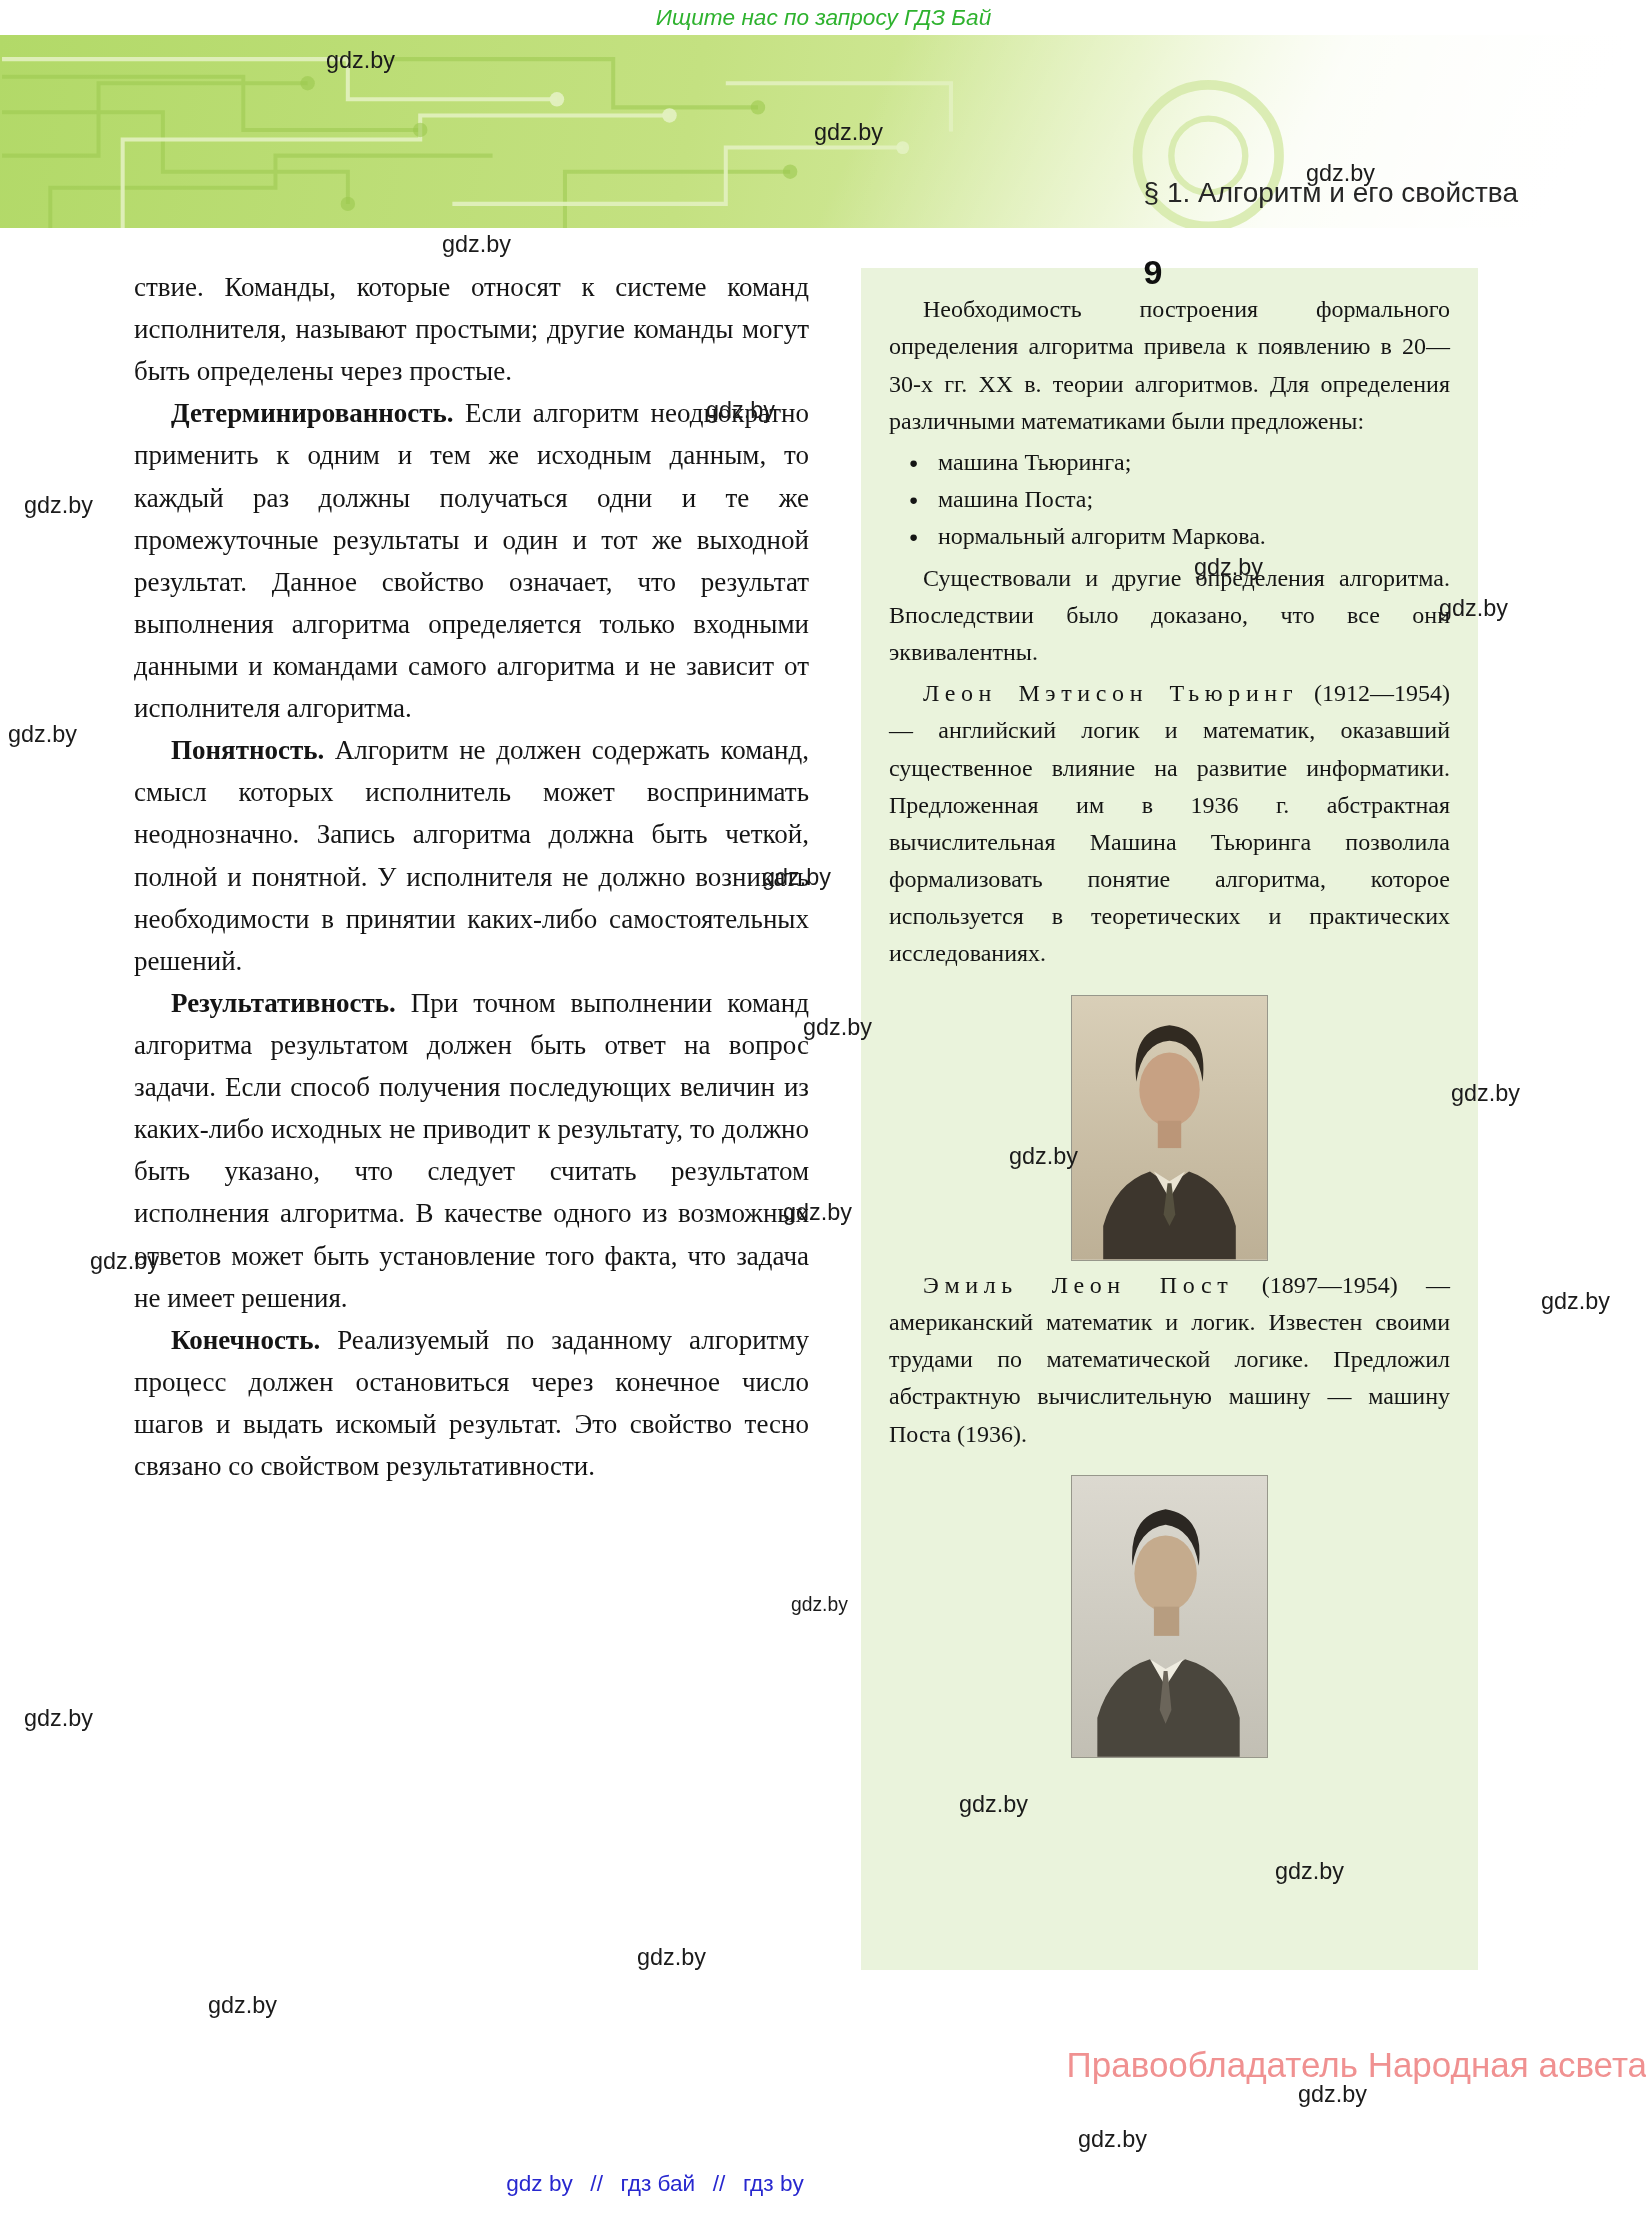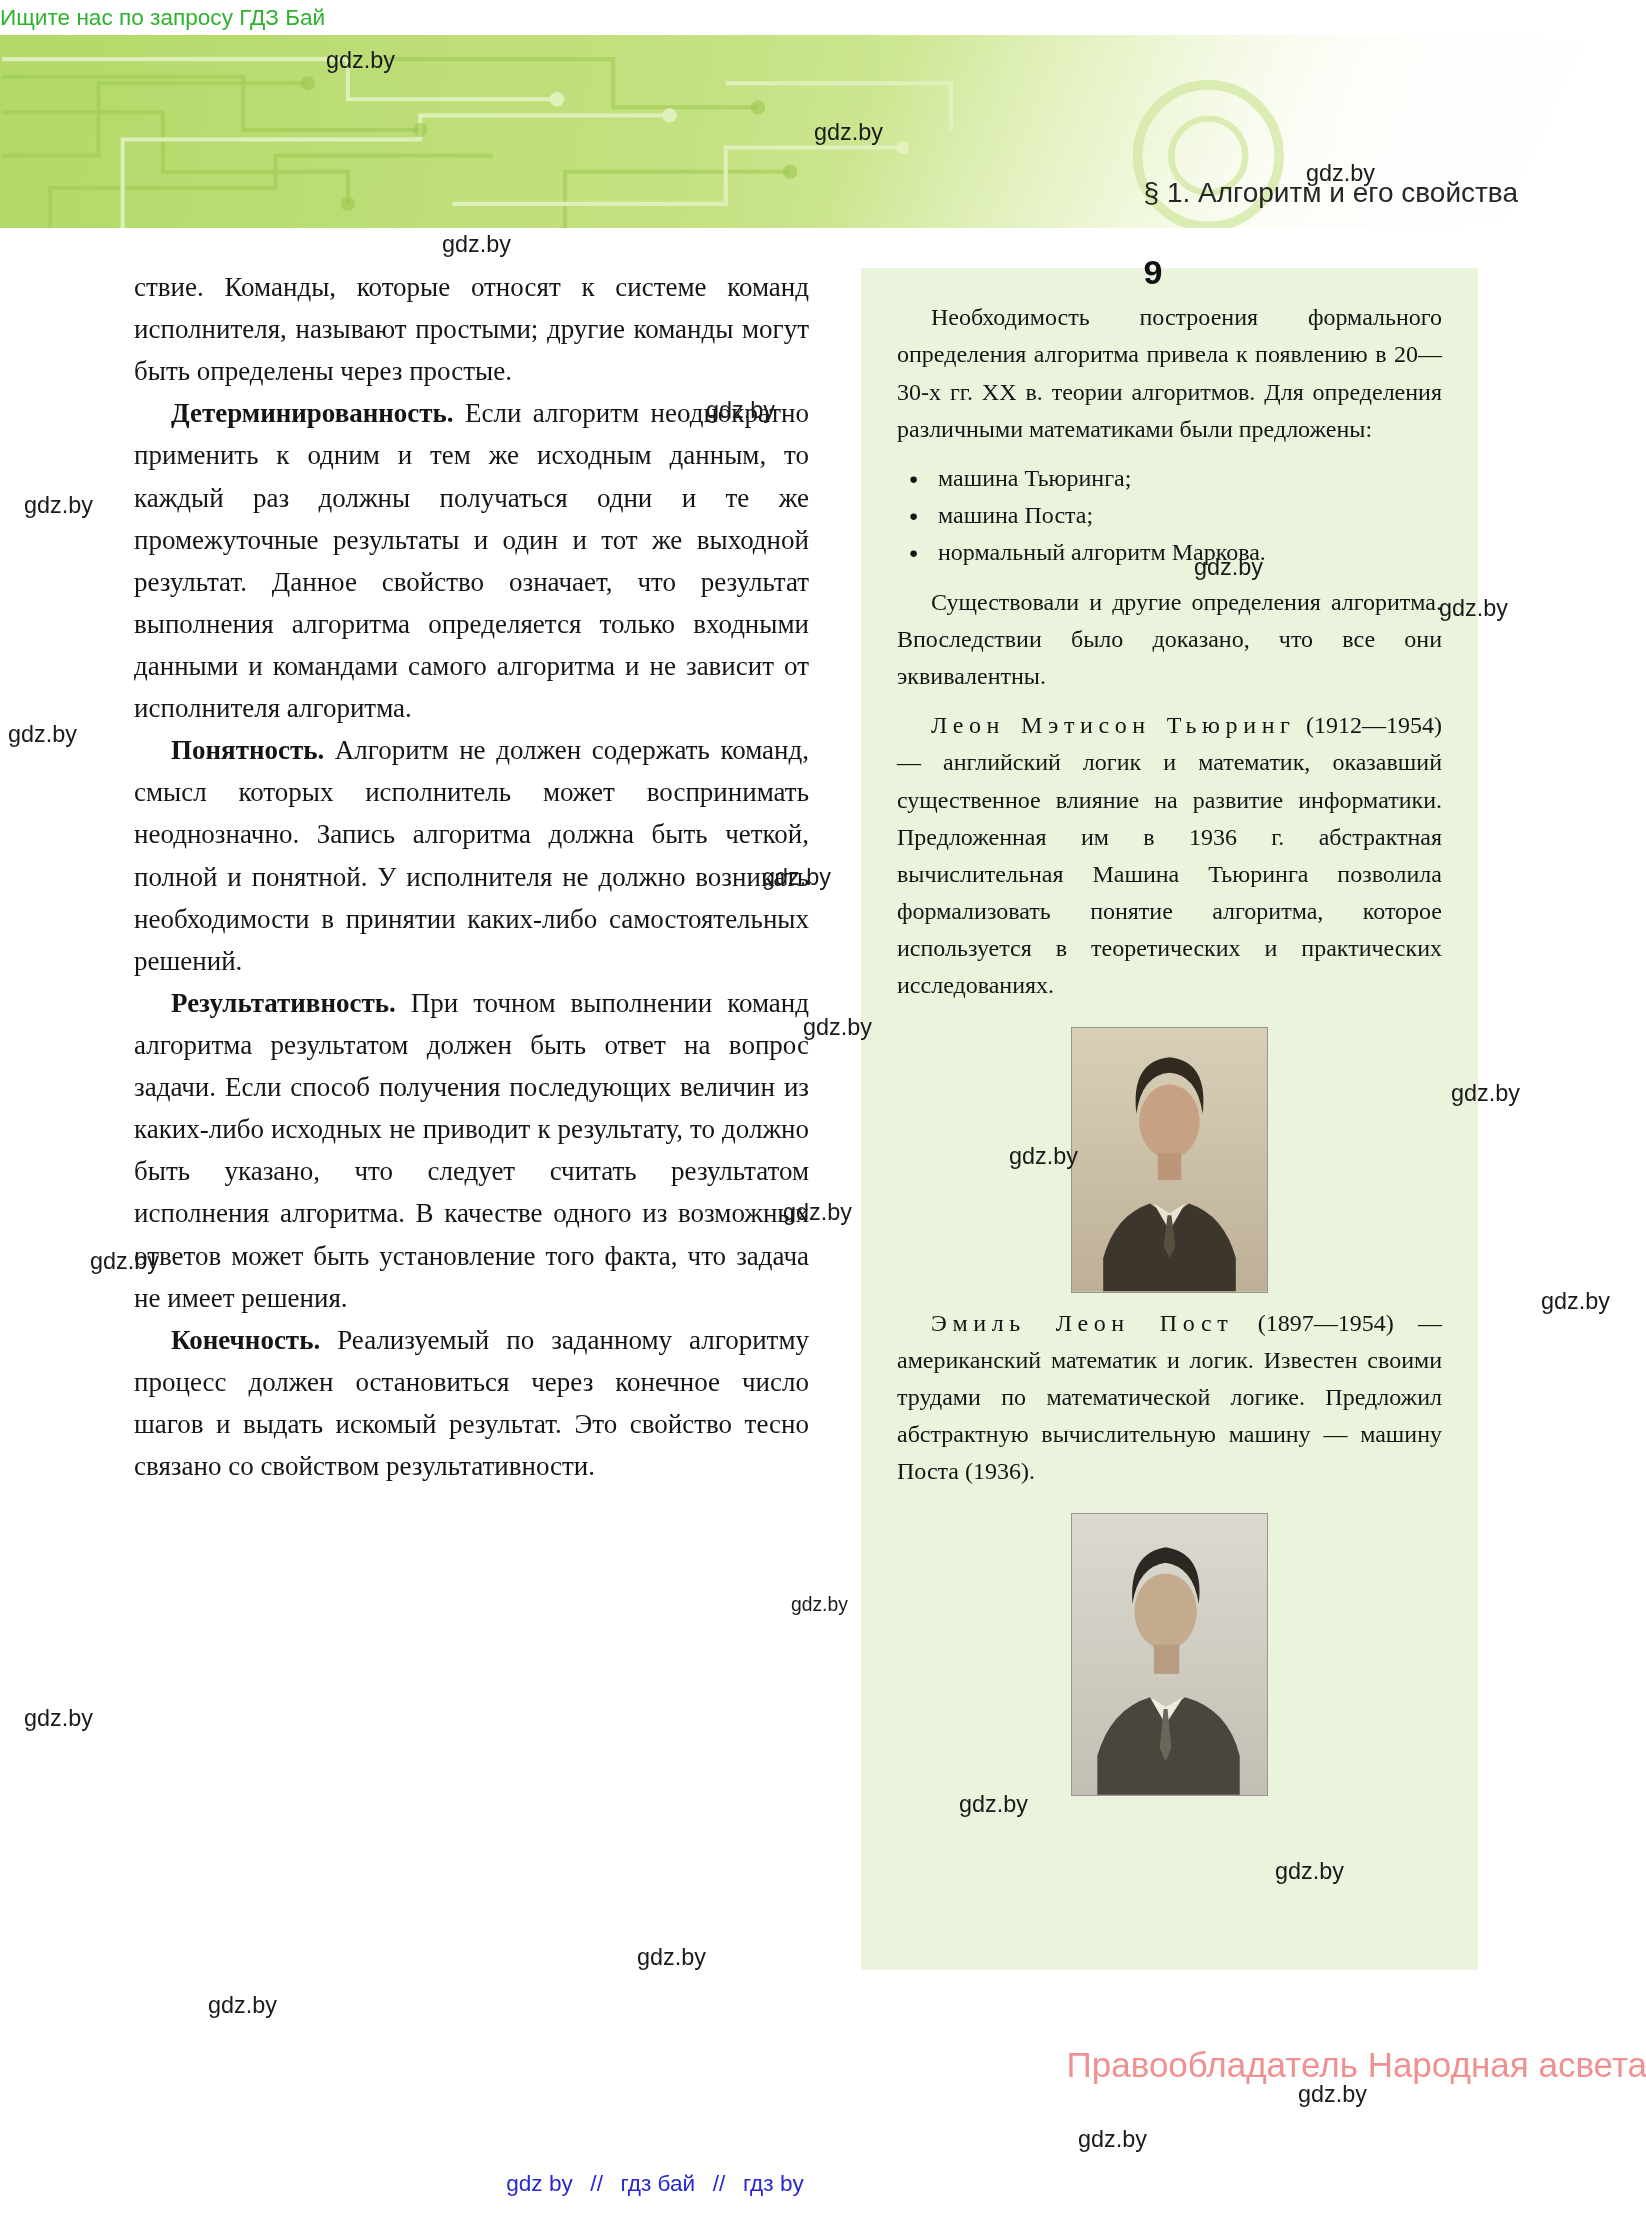--- a/index.html
+++ b/index.html
@@ -5,22 +5,22 @@
   * { margin:0; padding:0; box-sizing:border-box; }
   body { background:#888; }
   .page {
     position:relative; width:1647px; height:2216px; margin:0 auto;
     background:#ffffff; overflow:hidden;
     font-family:"Liberation Serif", serif; color:#151515;
   }
 
   
   .top-banner {
-    position:absolute; top:4.8px; left:0; width:100%; text-align:left;
-    font-family:"Liberation Sans", sans-serif; font-size:22.6px; color:#2eb22e;
+    position:absolute; top:4.8px; left:0; width:100%; text-align:center;
+    font-family:"Liberation Sans", sans-serif; font-size:22.6px; color:#2eb22e;font-style:italic;
   }
 
   
   .header-strip {
     position:absolute; top:35px; left:0; width:1647px; height:193px;
     background:
       linear-gradient(115deg, rgba(255,255,255,0) 52%, rgba(255,255,255,.88) 78%, #ffffff 94%),
       linear-gradient(100deg, #b2d968 0%, #c4e181 42%, #d8ecA5 68%, #ecf5d2 85%, #f8fbef 100%);
   }
   .header-strip svg { position:absolute; top:0; left:0; }
@@ -41,21 +41,21 @@
   .left-col p { text-indent:37px; }
   .left-col p.noindent { text-indent:0; }
   .left-col b.term { font-weight:bold; }
 
   
   .sidebar {
     position:absolute; left:861px; top:268px; width:617px; min-height:1702px;
     background:#eaf3dc; padding:19.3px 24px 27px 24px;
     font-size:24px; line-height:1.55; text-align:justify;
   }
-  .sidebar p { margin:12px; }
+  .sidebar p { margin:4px; }
   .sidebar .indent { text-indent:34px; }
   .sb-list { list-style:none; }
   .sb-list li { position:relative; padding-left:53px; }
   .sb-list li::before {
     content:"●"; position:absolute; left:24px; top:0;
     font-size:15.3px; line-height:37px; color:#151515;
   }
   .bio { margin-top:35px; text-indent:34px; }
   .spaced { letter-spacing:5.6px; }
 

